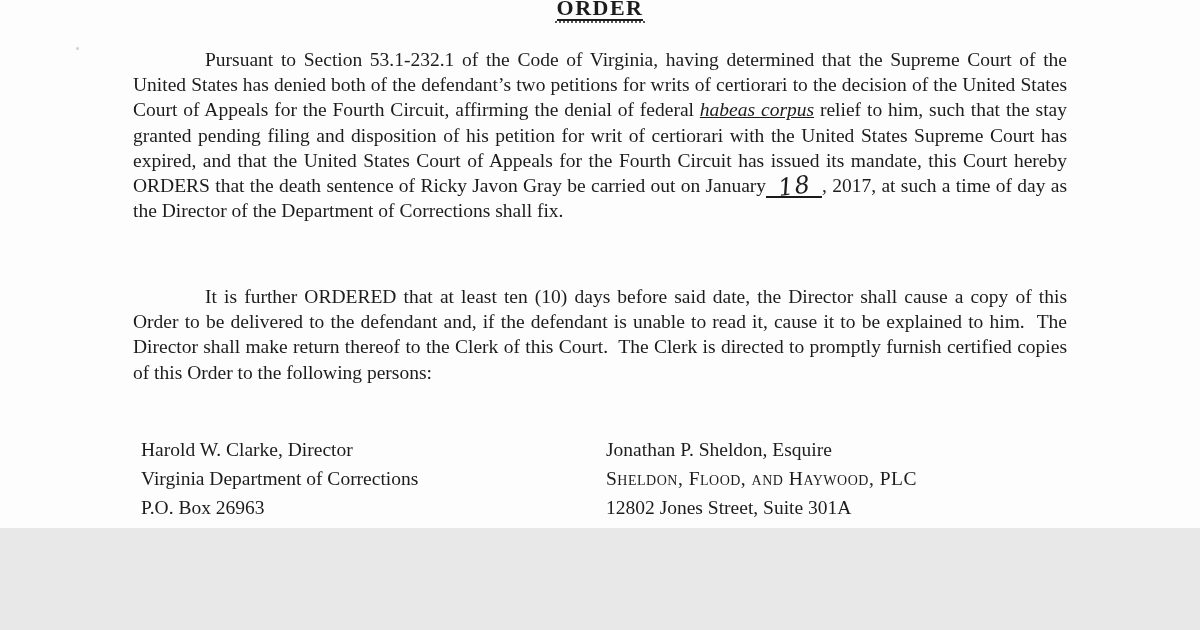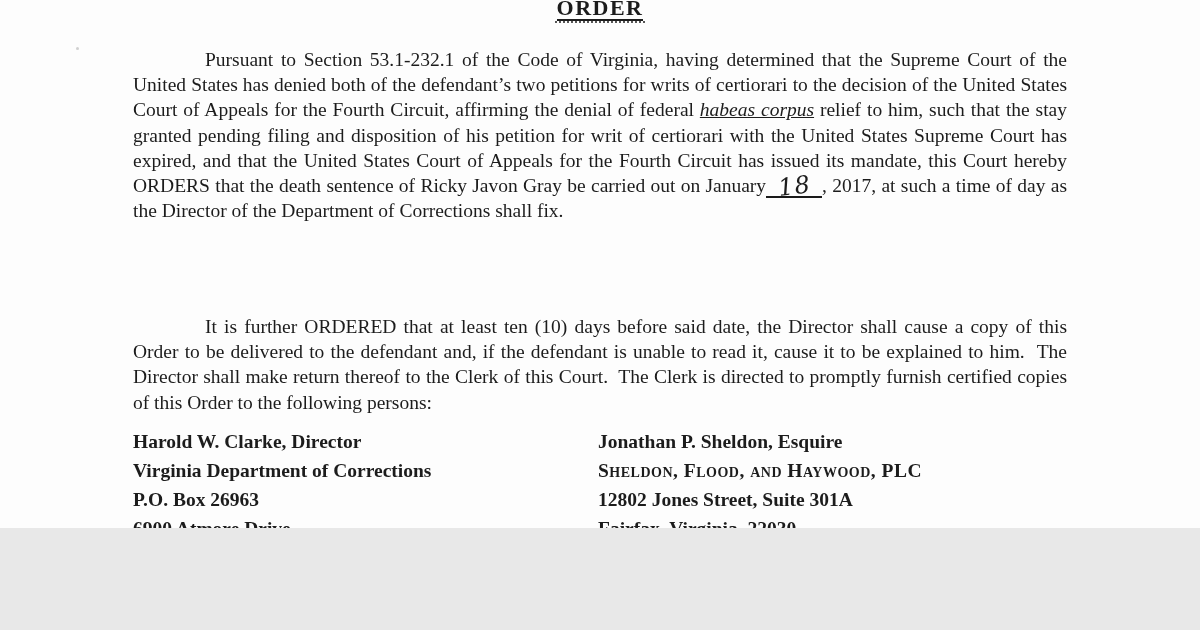--- a/index.html
+++ b/index.html
@@ -46,45 +46,44 @@
     position: absolute;
     left: 133px;
     width: 934px;
     margin: 0;
     font-size: 19.5px;
     line-height: 25.2px;
     text-align: justify;
     text-indent: 72px;
   }
   .p1 { top: 47px; }
-  .p2 { top: 314px; }
+  .p2 { top: 284px; }
   .italic { font-style: italic; text-decoration: underline; }
   .blank {
     display: inline-block;
     width: 56px;
     border-bottom: 2px solid #1a1a1a;
     text-align: center;
     text-indent: 0;
     vertical-align: baseline;
     line-height: 20px;
   }
   .digits {
     display: inline-block;
     font-family: "DejaVu Serif", serif;
     font-style: italic;
     font-size: 24px;
     transform: rotate(-7deg) translateY(2px);
     letter-spacing: 1px;
   }
   .addr {
     position: absolute;
-    margin: 0;
+    margin: 8px;
     font-size: 19.5px;
     line-height: 29px;
-    font-weight: bold;
   }
   .addr.row1 { top: 427px; }
   .addr.row2 { top: 592px; line-height: 26px; }
   .addr.col-left { left: 133px; width: 430px; }
   .addr.col-right { left: 598px; width: 480px; }
   .smallcaps { font-variant: small-caps; letter-spacing: 0.5px; }
   .speck {
     position: absolute;
     background: #9a9a9a;
     border-radius: 50%;

